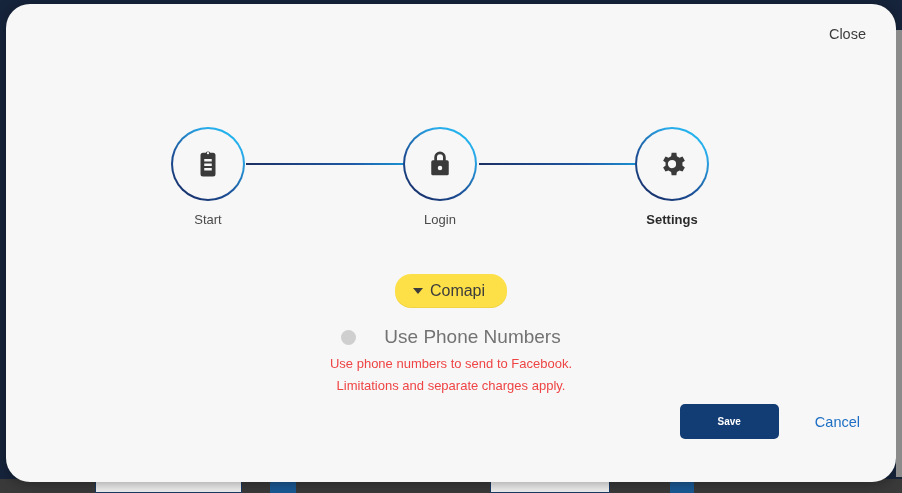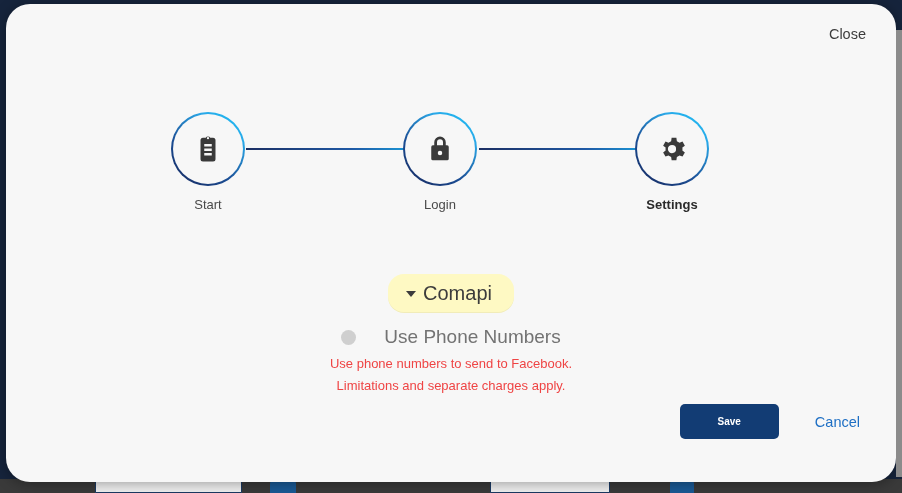--- a/index.html
+++ b/index.html
@@ -83,21 +83,21 @@
   #stepper {
     position: absolute;
     left: 0;
     right: 0;
     top: 110px;
     height: 120px;
   }
   #stepper-track {
     position: absolute;
     left: 165px;
-    top: 0;
+    top: 15px;
     width: 538px;
     height: 92px;
   }
   .step {
     position: absolute;
     top: 0;
     width: 74px;
     text-align: center;
   }
   .step-circle {
@@ -166,25 +166,25 @@
     position: absolute;
     left: 0;
     right: 0;
     top: 270px;
     text-align: center;
   }
   #provider-dropdown {
     display: inline-flex;
     align-items: center;
     gap: 7px;
-    background: #fef9c3;
+    background: #fde047;
     border: none;
     border-radius: 16px;
     padding: 8px 22px 8px 18px;
-    font-size: 20px;
+    font-size: 16px;
     color: #3c3c3c;
     cursor: pointer;
     font-family: inherit;
     box-shadow: inset 0 -1px 0 rgba(0,0,0,0.05);
   }
   #provider-caret {
     width: 0;
     height: 0;
     border-left: 5px solid transparent;
     border-right: 5px solid transparent;

